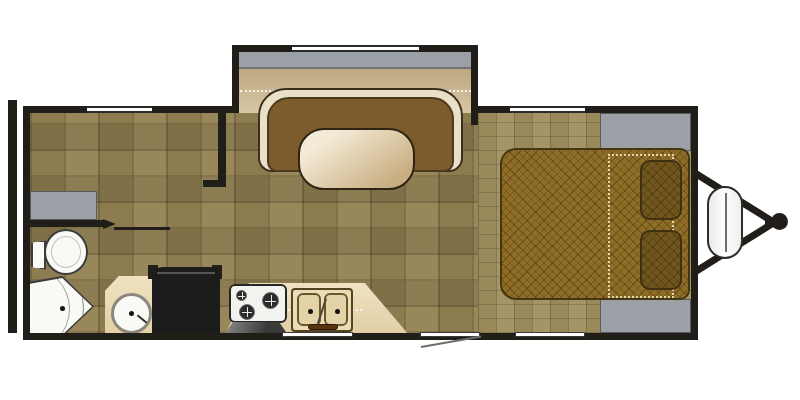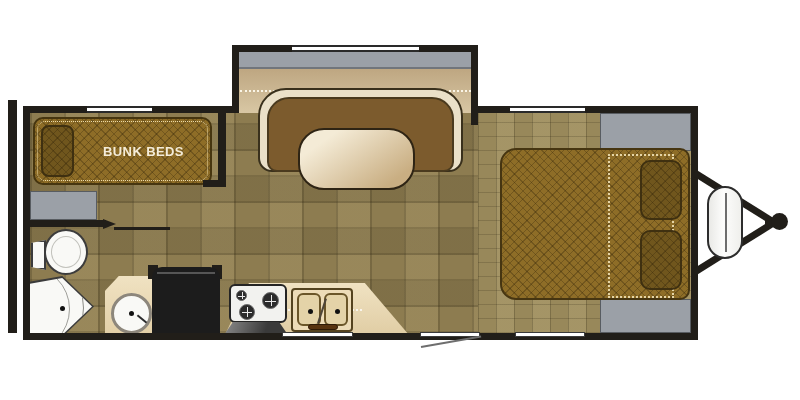--- a/index.html
+++ b/index.html
@@ -51,25 +51,20 @@
   <div class="abs" style="left:239px;top:52px;width:232px;height:17px;background:var(--exterior-gray,#9ba0a7);border-bottom:2px solid #71757b;box-sizing:border-box;"></div>
   <div class="abs dash-line" style="left:240px;top:90px;width:231px;"></div>
 
   <div class="abs" style="left:258px;top:88px;width:205px;height:84px;">
     <div class="abs" style="left:0;top:0;width:205px;height:84px;background:var(--upholstery-cream,#eae0c8);border:2px solid #39301c;border-radius:28px 28px 14px 14px;box-sizing:border-box;"></div>
     <div class="abs" style="left:9px;top:9px;width:187px;height:75px;background:var(--cushion,#7c5b2d);border:2px solid #4a3a1e;border-radius:22px 22px 10px 10px;box-sizing:border-box;"></div>
     <div class="abs" style="left:52px;top:48px;width:101px;height:36px;background:var(--floor-base,#8d7c50);border:3px solid var(--upholstery-cream,#eae0c8);border-bottom:none;border-radius:10px 10px 0 0;box-sizing:border-box;"></div>
   </div>
   <div class="abs" style="left:298px;top:128px;width:117px;height:62px;background:linear-gradient(145deg,var(--table-light,#f4ebd6) 20%,var(--table-dark,#c9ae82) 85%);border:2px solid #2e2414;border-radius:26px;box-sizing:border-box;"></div>
 
-  <div class="abs quilt" style="left:33px;top:117px;width:179px;height:68px;background-color:var(--mattress,#8e6d27);border:2px solid #46350f;border-radius:10px;box-sizing:border-box;">
-    <div class="abs" style="left:2px;top:2px;right:2px;bottom:2px;border:1px dotted var(--quilt-dot,#ead9a8);border-radius:8px;"></div>
-    <div class="abs quilt" style="left:6px;top:6px;width:33px;height:52px;background-color:var(--pillow,#70561d);border:2px solid #3f3010;border-radius:8px;box-sizing:border-box;"></div>
-    <div class="abs" style="left:46px;right:4px;top:0;bottom:0;display:flex;align-items:center;justify-content:center;color:#f4ecd8;font-weight:700;font-size:13px;letter-spacing:.4px;">BUNK BEDS</div>
-  </div>
   <div class="abs gray-cab" style="left:30px;top:191px;width:67px;height:29px;"></div>
 
   <div class="abs" style="left:31px;top:240px;width:15px;height:30px;background:var(--fixture-white,#f9f9f6);border:2px solid #3c3c3c;box-sizing:border-box;clip-path:polygon(0 10%,100% 0,100% 100%,0 90%);"></div>
   <div class="abs" style="left:44px;top:229px;width:44px;height:46px;background:var(--fixture-white,#f9f9f6);border:2px solid #3c3c3c;border-radius:50%;box-sizing:border-box;">
     <div class="abs" style="left:5px;top:5px;right:5px;bottom:5px;border:1.5px solid #c2c2bc;border-radius:50%;"></div>
   </div>
 
   <div class="abs" style="left:28px;top:276px;width:66px;height:61px;">
     <div class="abs" style="left:0;top:0;width:66px;height:61px;background:#3b3b3b;clip-path:polygon(0 10%,52% 0,100% 50%,52% 100%,0 100%);"></div>
     <div class="abs" style="left:2px;top:2px;width:62px;height:57px;background:var(--fixture-white,#f9f9f6);clip-path:polygon(0 10%,52% 0,100% 50%,52% 100%,0 100%);overflow:hidden;">

